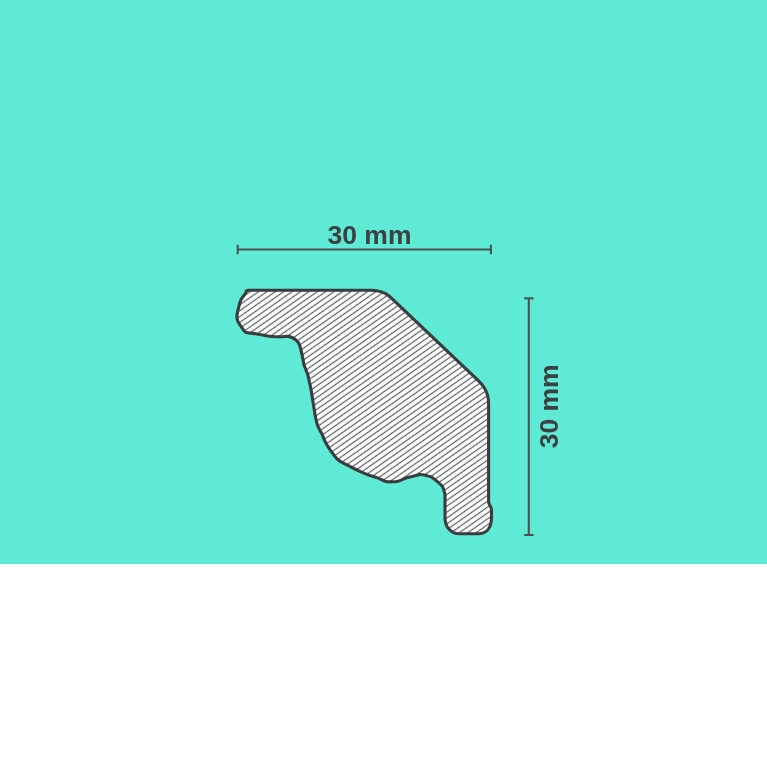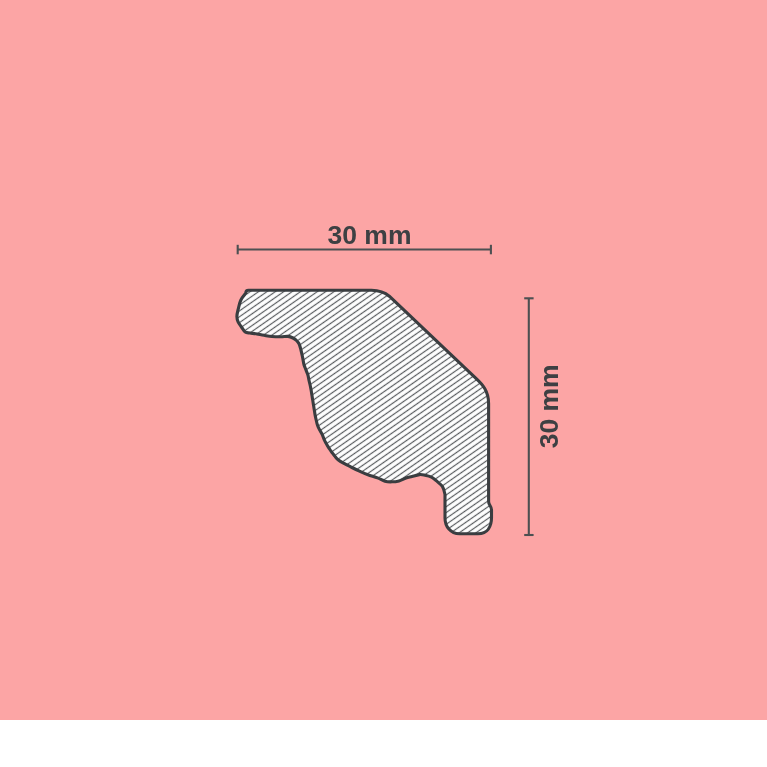--- a/index.html
+++ b/index.html
@@ -1,16 +1,16 @@
 <!DOCTYPE html>
 <html><head>
 <meta charset="utf-8">
 <style>
   html,body{margin:0;padding:0;background:#ffffff;}
-  .page{width:767px;height:720px;position:relative;background:#fca5a5;overflow:hidden;}
+  .page{width:767px;height:564px;position:relative;background:#5eead4;overflow:hidden;}
   svg{position:absolute;left:0;top:0;}
   .dimtext{font-family:"Liberation Sans",sans-serif;font-weight:bold;font-size:26.5px;fill:#3d4043;}
 </style>
 </head>
 <body>
 <div class="page">
 <svg width="767" height="767" viewBox="0 0 767 767">
   <defs>
     <pattern id="hatch" width="9.6" height="4.81" patternUnits="userSpaceOnUse" patternTransform="rotate(-35 0 0)">
       <rect width="9.6" height="4.81" fill="#ffffff"></rect>

